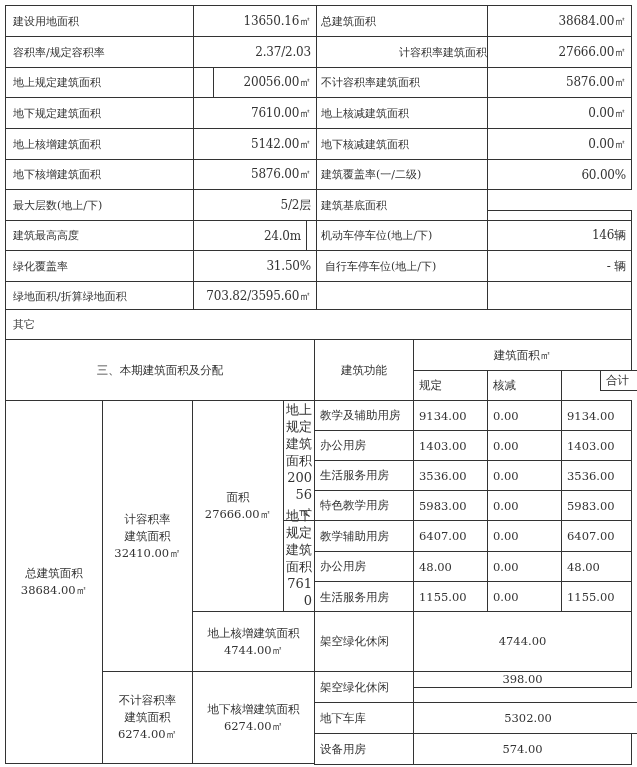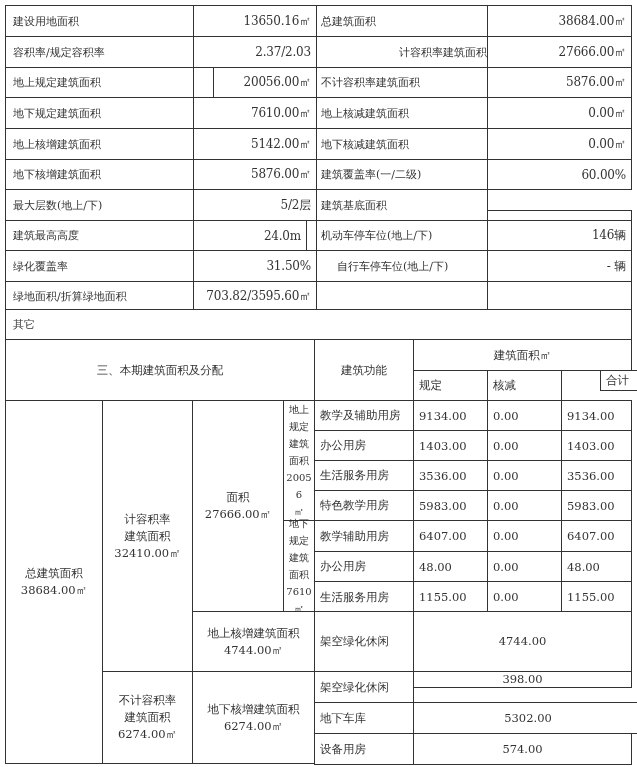--- a/index.html
+++ b/index.html
@@ -3,21 +3,21 @@
 <meta charset="utf-8">
 <style>
   html, body { margin:0; padding:0; background:#fff; }
   body { width:637px; height:767px; position:relative; overflow:hidden;
          font-family:"DejaVu Serif","Liberation Serif",serif; color:#333; font-size:12px; }
   .cell { position:absolute; box-sizing:border-box; border:1px solid #333; display:flex; align-items:center; background:#fff; }
   .lbl { padding-left:7px; justify-content:flex-start; font-size:11px; }
   .val { padding-right:5px; justify-content:flex-end; font-size:12px; letter-spacing:-0.2px; }
   .ctr { justify-content:center; text-align:center; flex-direction:column; line-height:17px; font-size:11.5px; }
   .left { padding-left:5px; justify-content:flex-start; font-size:11.5px; }
-  .vert { writing-mode:horizontal-tb; width:26px; line-height:17px; font-size:10px; text-align:center; word-break:break-all; }
+  .vert { writing-mode:horizontal-tb; width:26px; line-height:17px; font-size:13px; text-align:right; word-break:break-all; }
 </style>
 </head>
 <body>
 
 <div id="summary">
     <div class="cell lbl" style="left:5px;top:5px;width:189px;height:32px;">
       <span>建设用地面积</span>
     </div>
        <div class="cell val" style="left:193px;top:5px;width:124px;height:32px;">
       <span>13650.16㎡</span>
@@ -111,21 +111,21 @@
     </div>
        <div class="cell val" style="left:487px;top:220px;width:145px;height:31px;">
       <span>146辆</span>
     </div>
     <div class="cell lbl" style="left:5px;top:250px;width:189px;height:32px;">
       <span>绿化覆盖率</span>
     </div>
        <div class="cell val" style="left:193px;top:250px;width:124px;height:32px;">
       <span>31.50%</span>
     </div>
-       <div class="cell lbl" style="left:316px;top:250px;width:172px;height:32px;padding-left:20px;">
+       <div class="cell lbl" style="left:316px;top:250px;width:172px;height:32px;padding-left:8px;">
       <span>自行车停车位(地上/下)</span>
     </div>
        <div class="cell val" style="left:487px;top:250px;width:145px;height:32px;">
       <span>- 辆</span>
     </div>
     <div class="cell lbl" style="left:5px;top:281px;width:189px;height:30px;">
       <span>绿地面积/折算绿地面积</span>
     </div>
        <div class="cell val" style="left:193px;top:281px;width:124px;height:30px;">
       <span>703.82/3595.60㎡</span>

